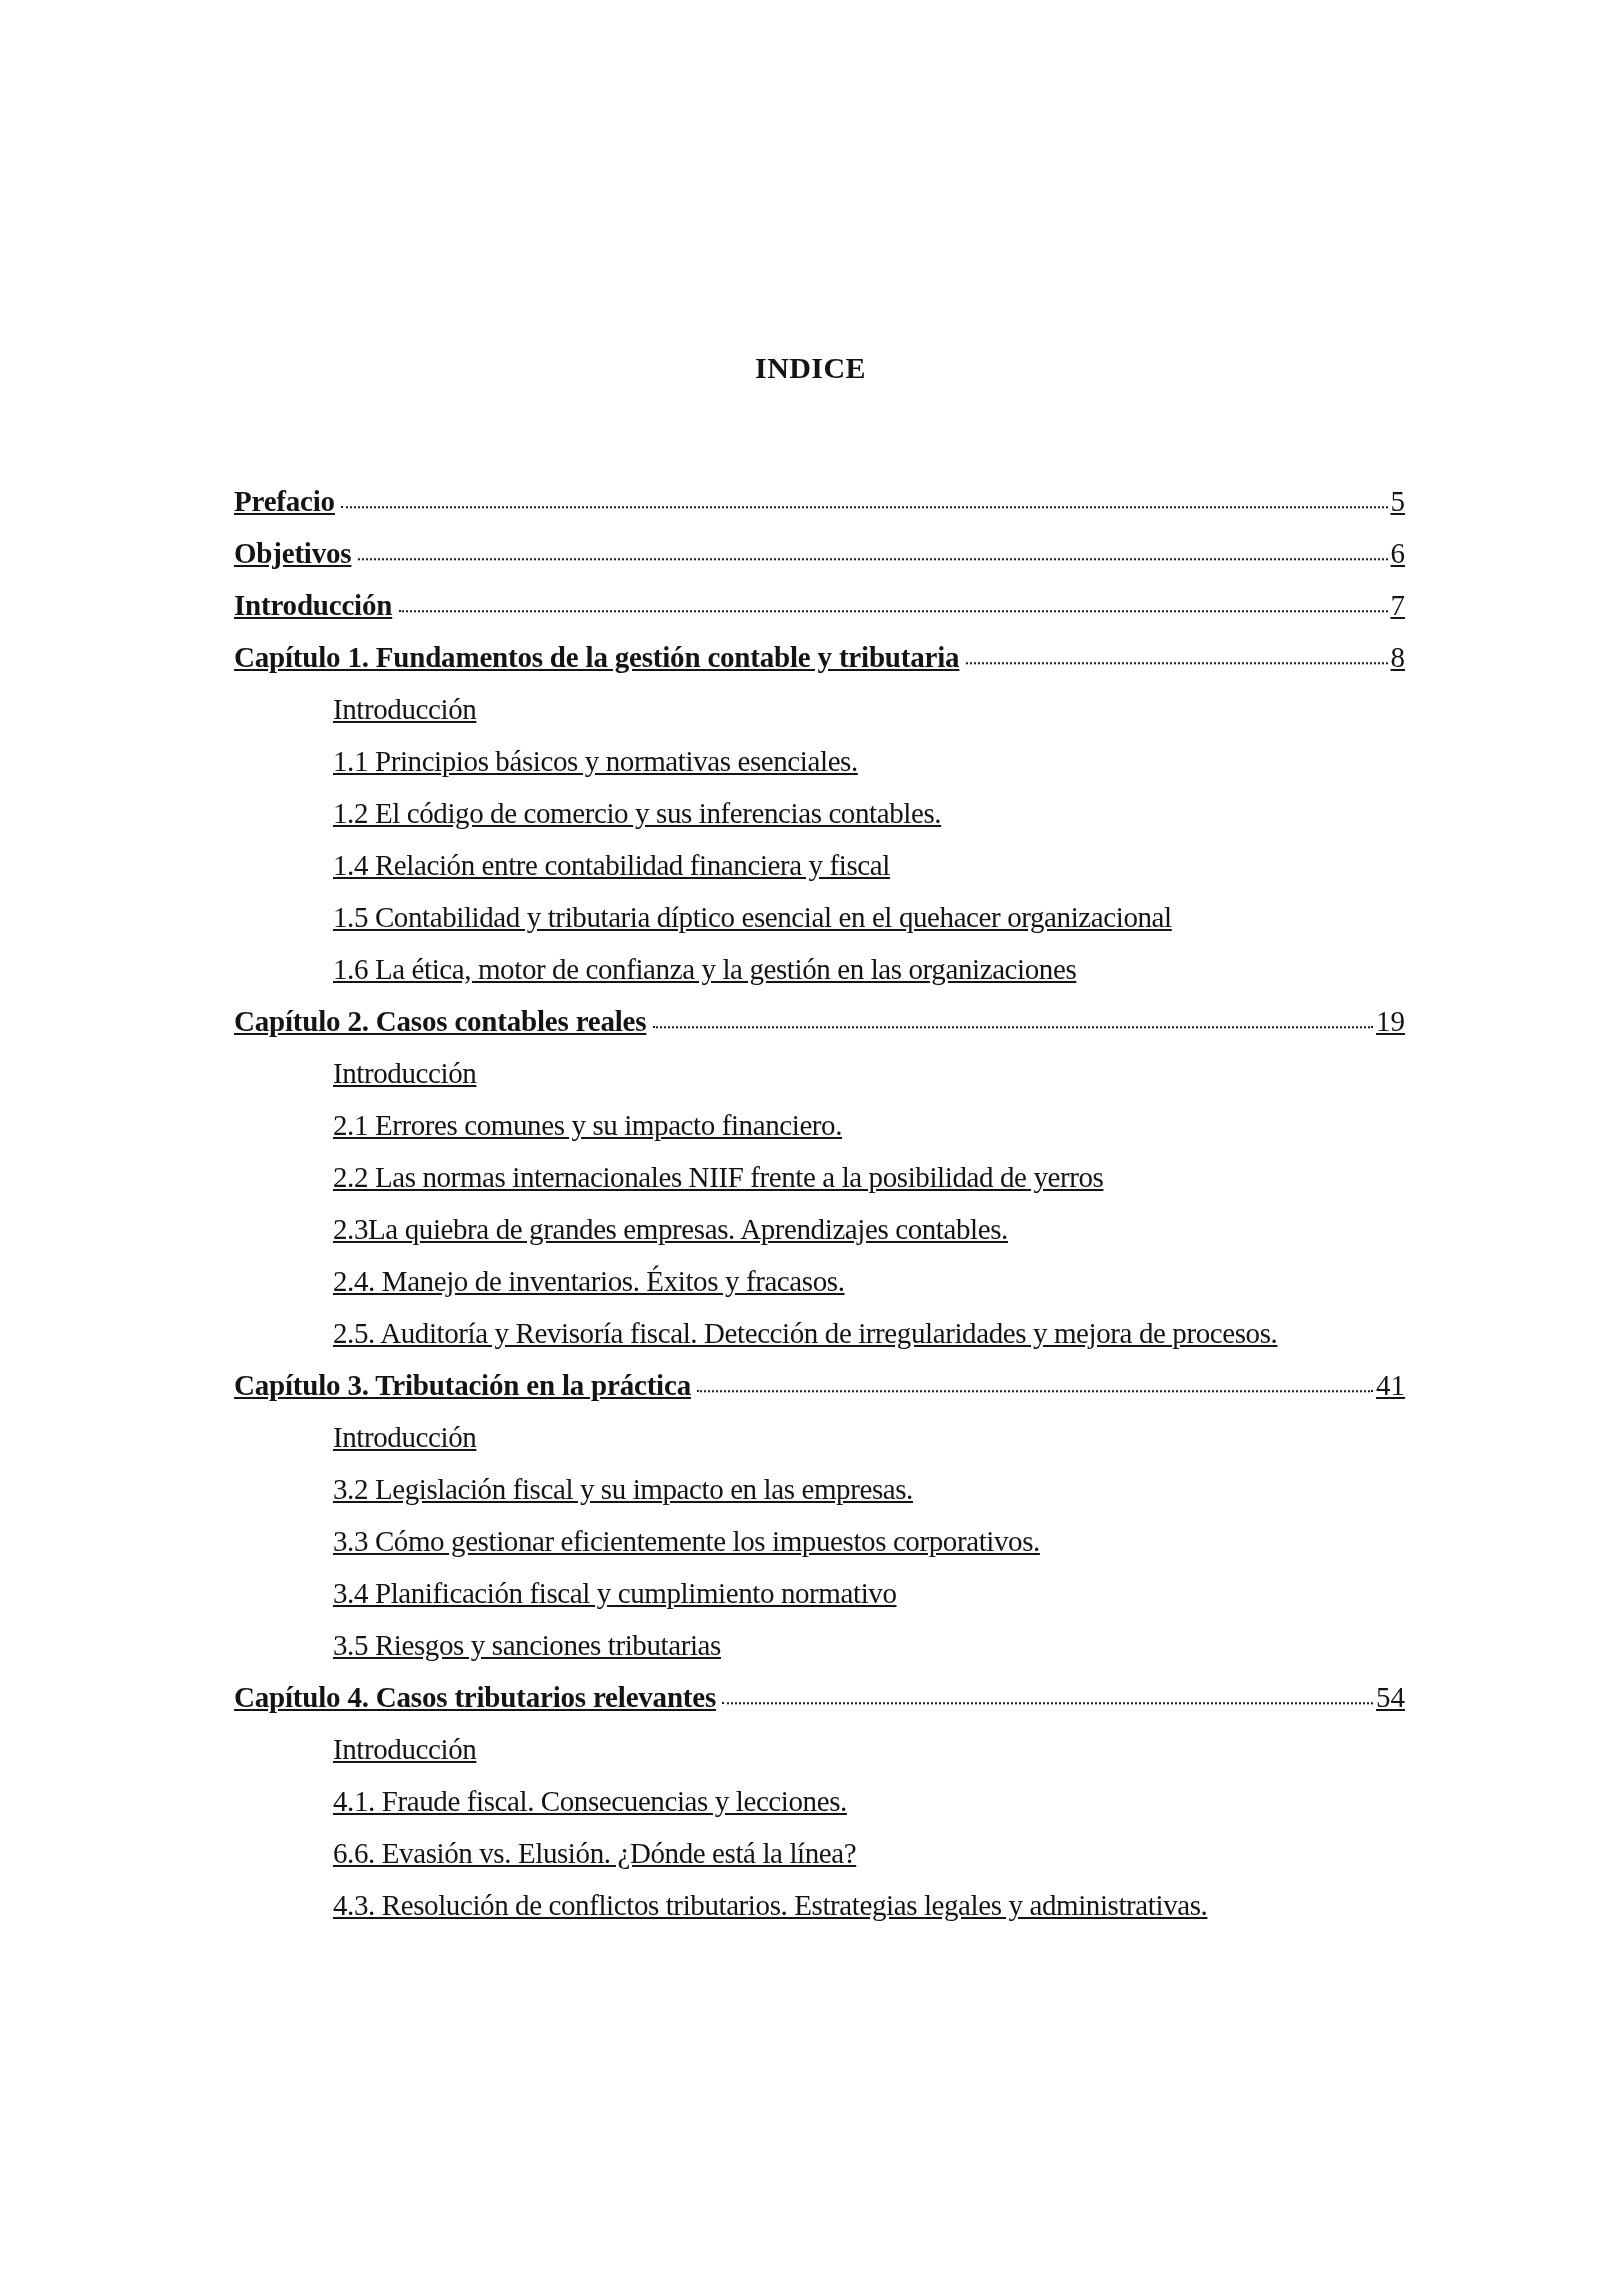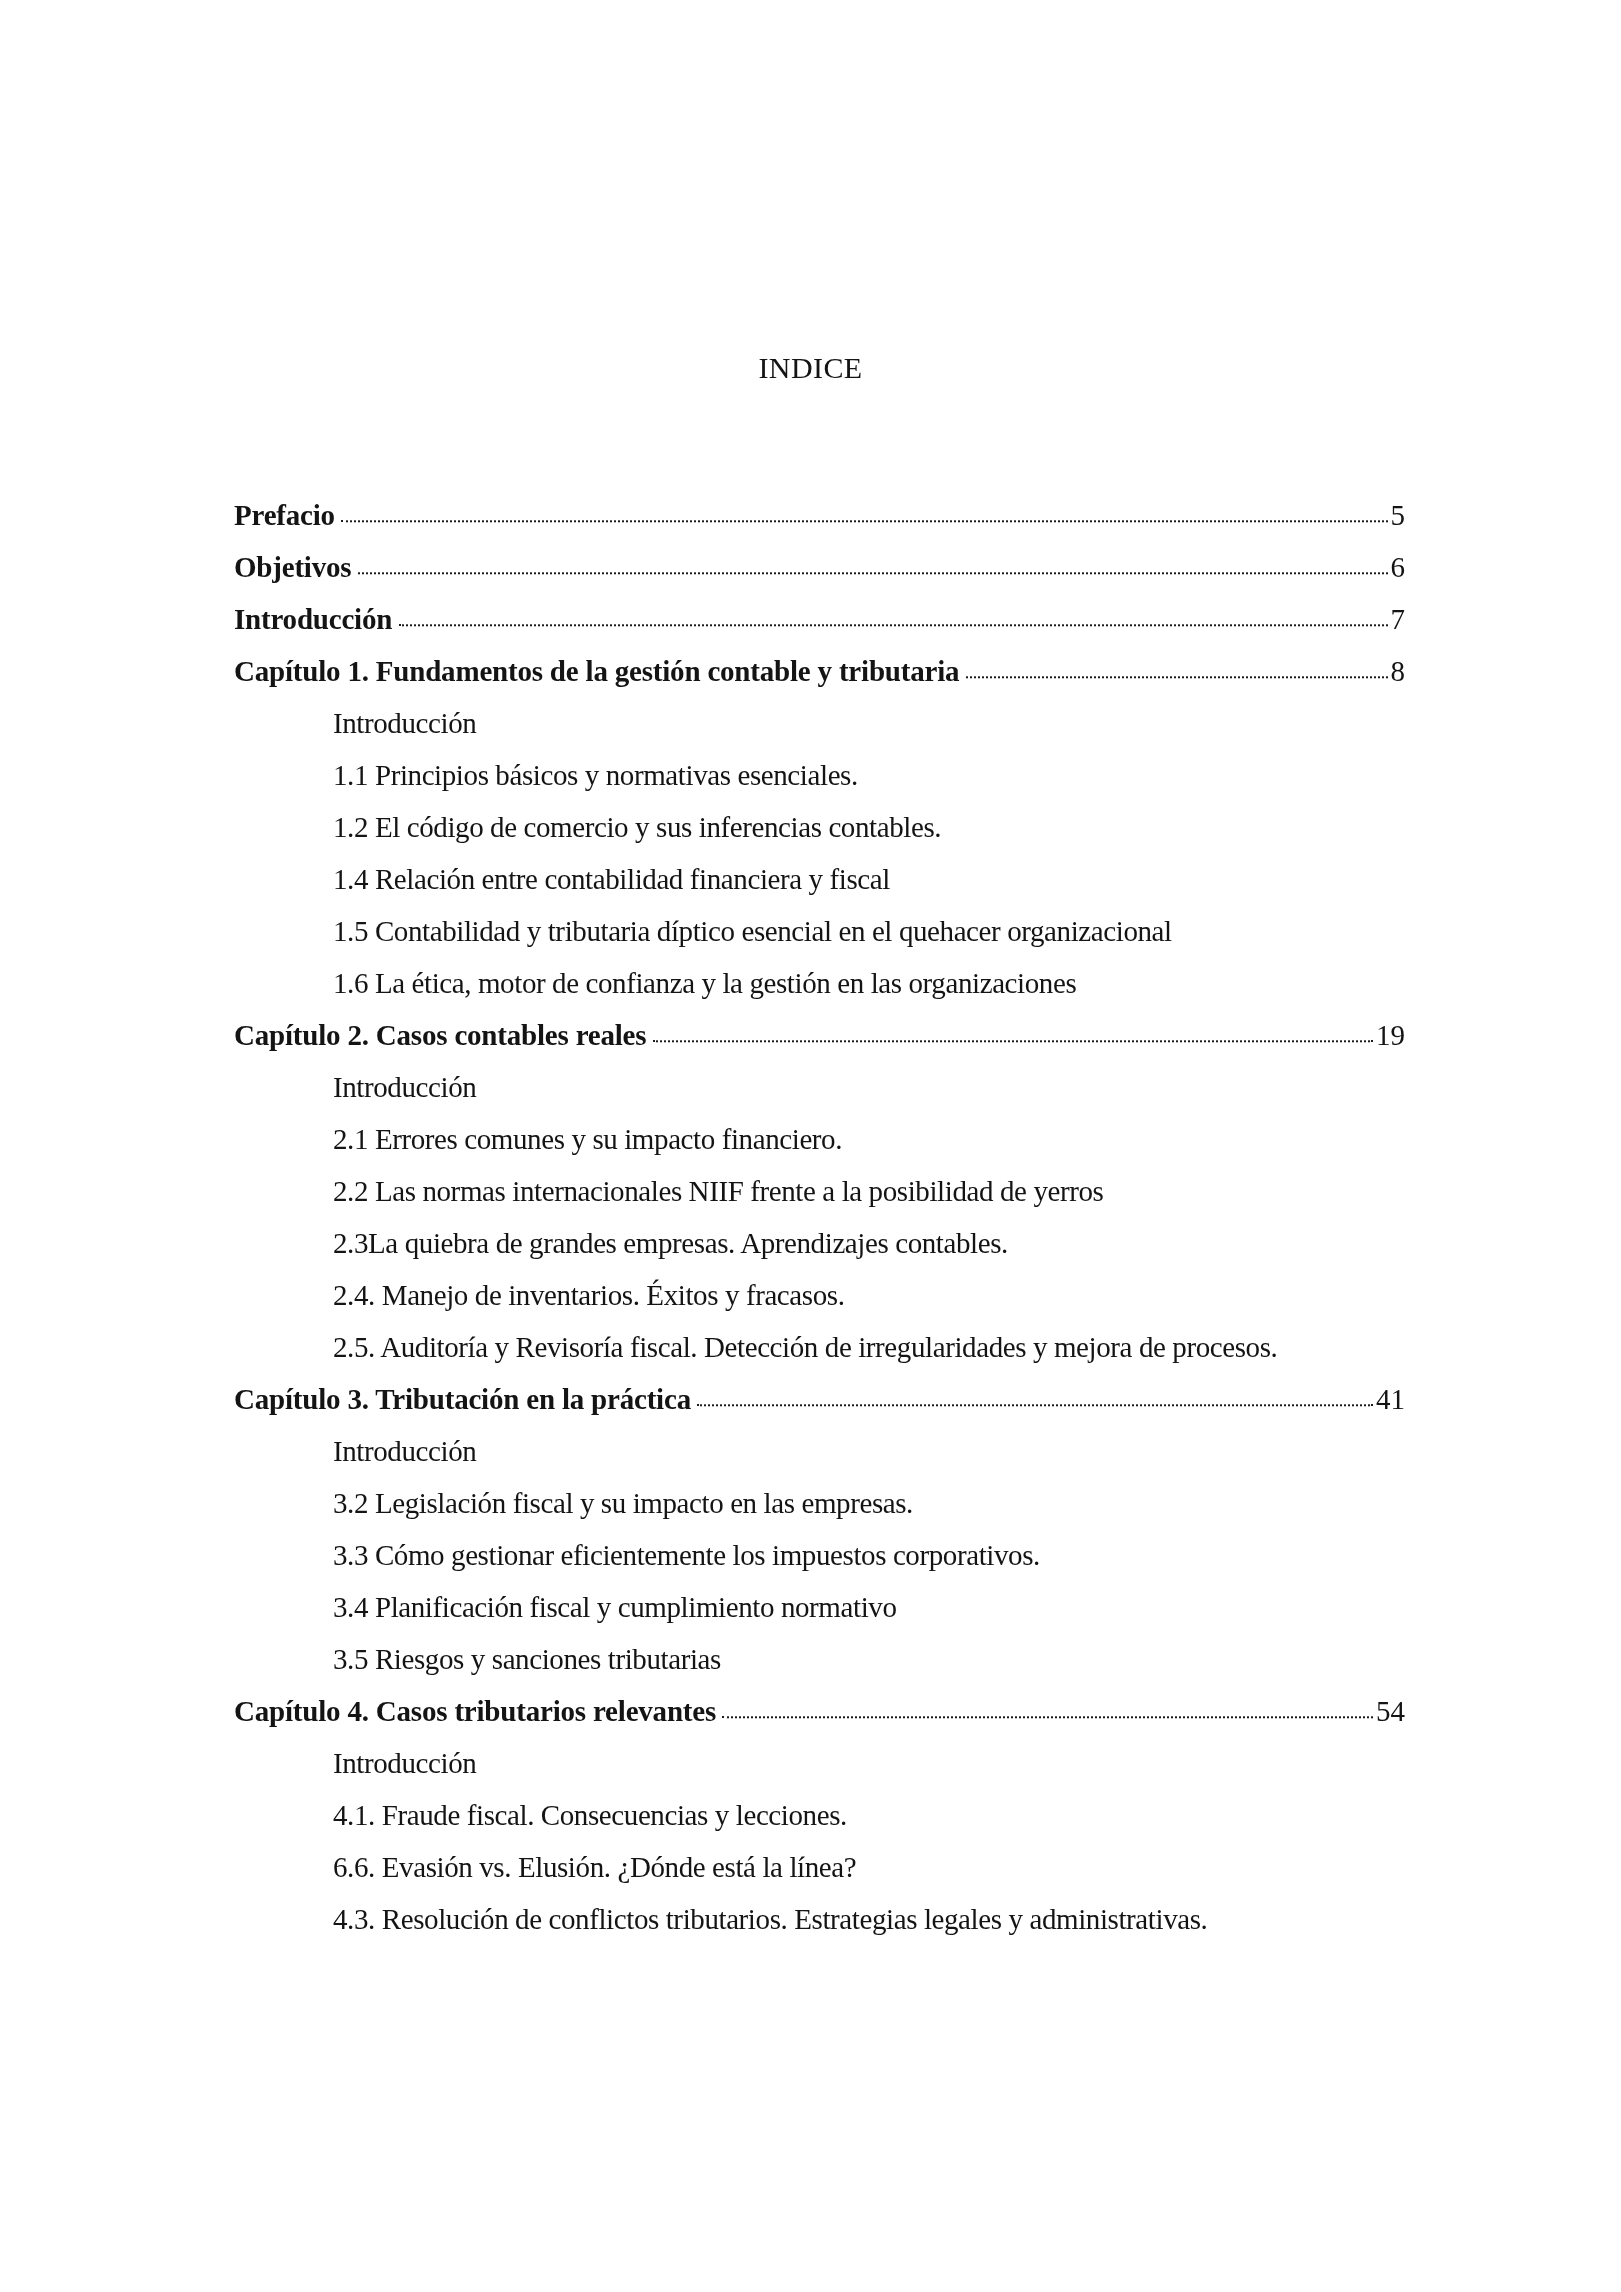--- a/index.html
+++ b/index.html
@@ -18,28 +18,29 @@
   }
   .doc-title {
     position: absolute;
     top: 351px;
     left: 0;
     width: 100%;
     margin: 0;
     text-align: center;
     font-size: 30px;
     line-height: 34px;
-    font-weight: 400;
+    font-weight: 700;
     letter-spacing: 0.4px;
   }
   .toc {
     position: absolute;
     left: 234px;
-    top: 489px;
+    top: 475px;
     width: 1171px;
+    text-decoration: underline;
   }
   .row {
     display: flex;
     align-items: baseline;
     height: 52px;
     line-height: 52px;
     font-size: 29px;
     white-space: nowrap;
   }
   .row.chapter {

